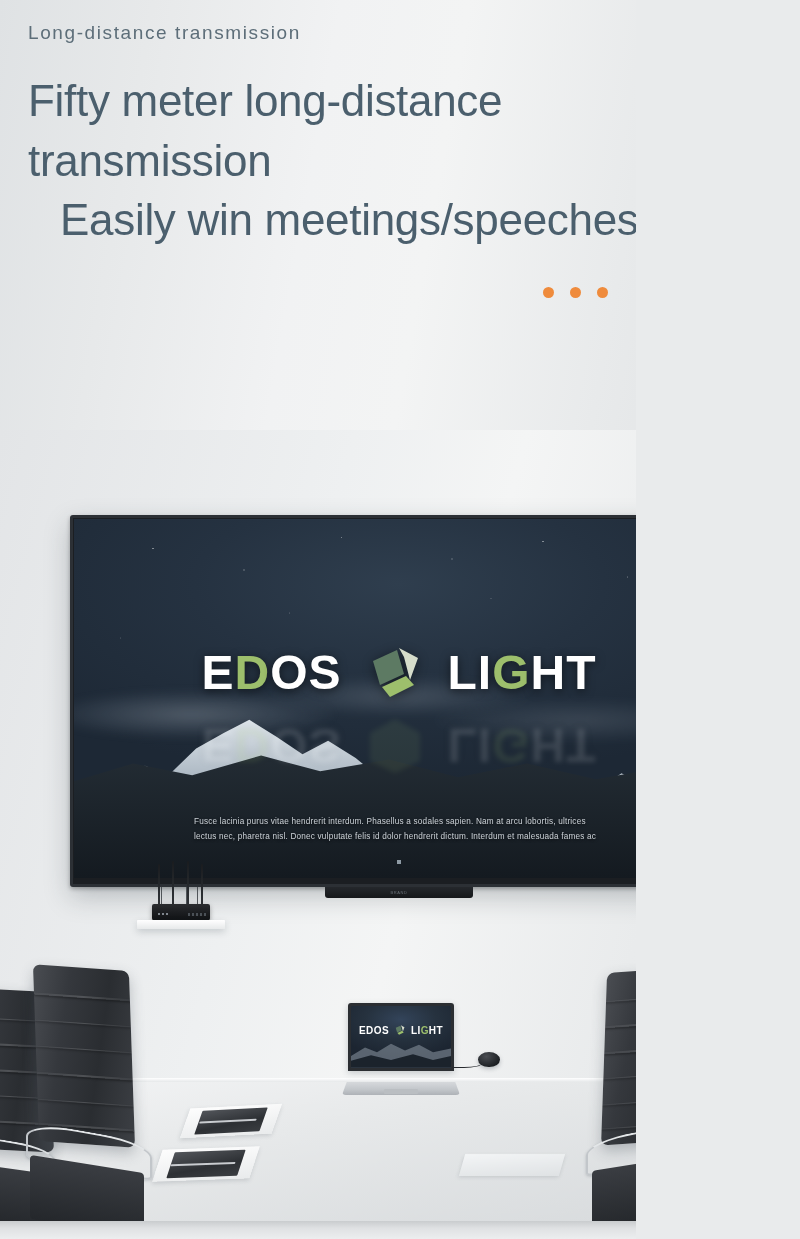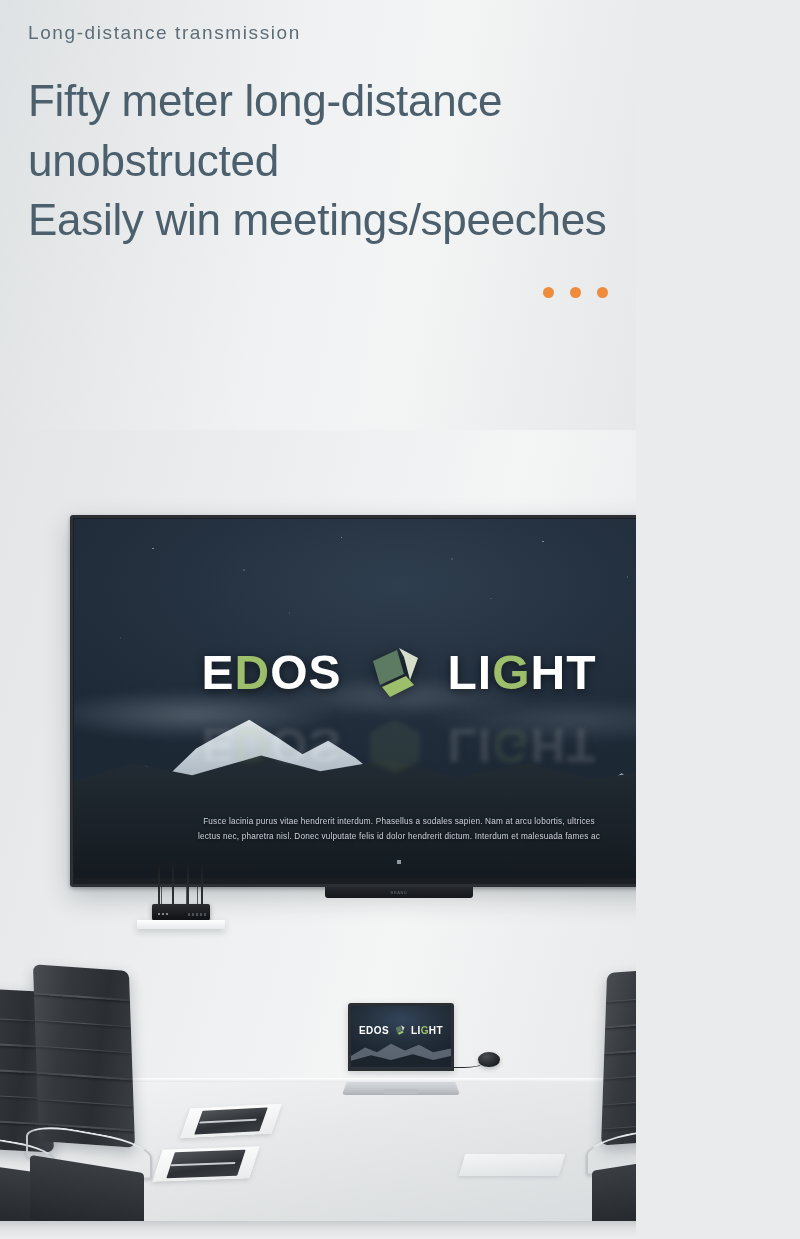--- a/index.html
+++ b/index.html
@@ -37,21 +37,21 @@
     margin-top:26px;
     font-size:44px;
     line-height:1.36;
     font-weight:400;
     color:#4b5f6d;
     letter-spacing:-0.3px;
     width:760px;
   }
   .headline .l1 { display:block; }
   .headline .l2 { display:block; }
-  .headline .l3 { display:block; }
+  .headline .l3 { display:block;margin-left:32px; }
 
   .subcopy {
     margin-top:18px;
     font-size:17.5px;
     line-height:1.9;
     color:#5c6f7c;
     width:625px;
     font-weight:400;
   }
 
@@ -126,21 +126,21 @@
     display:flex; align-items:center; justify-content:center; gap:22px;
     z-index:4;
     transform:scaleY(-1);
     opacity:.13;
     filter:blur(2.5px);
   }
 
   
   .tv-caption {
     position:absolute; left:0; right:0; bottom:34px;
-    text-align:center;
+    text-align:left;
     font-size:8.2px;
     line-height:1.85;
     color:rgba(226,232,238,.88);
     letter-spacing:.2px;
     text-shadow:0 1px 3px rgba(0,0,0,.7);
     z-index:6;
     padding:0 120px;
   }
 
   .tv-led { position:absolute; left:50%; bottom:14px; width:4px; height:4px; background:#8e9aa4; transform:translateX(-50%); z-index:7; }
@@ -304,21 +304,21 @@
 </style>
 </head>
 <body>
 
 <div class="page">
 
   <div class="copy">
     <div class="eyebrow">Long-distance transmission</div>
     <div class="headline">
       <span class="l1">Fifty meter long-distance</span>
-      <span class="l2">unobstructed</span>
+      <span class="l2">transmission</span>
       <span class="l3">Easily win meetings/speeches</span>
     </div>
   </div>
 
   <div class="dots">
     <span class="dot"></span>
     <span class="dot"></span>
     <span class="dot"></span>
   </div>
 

